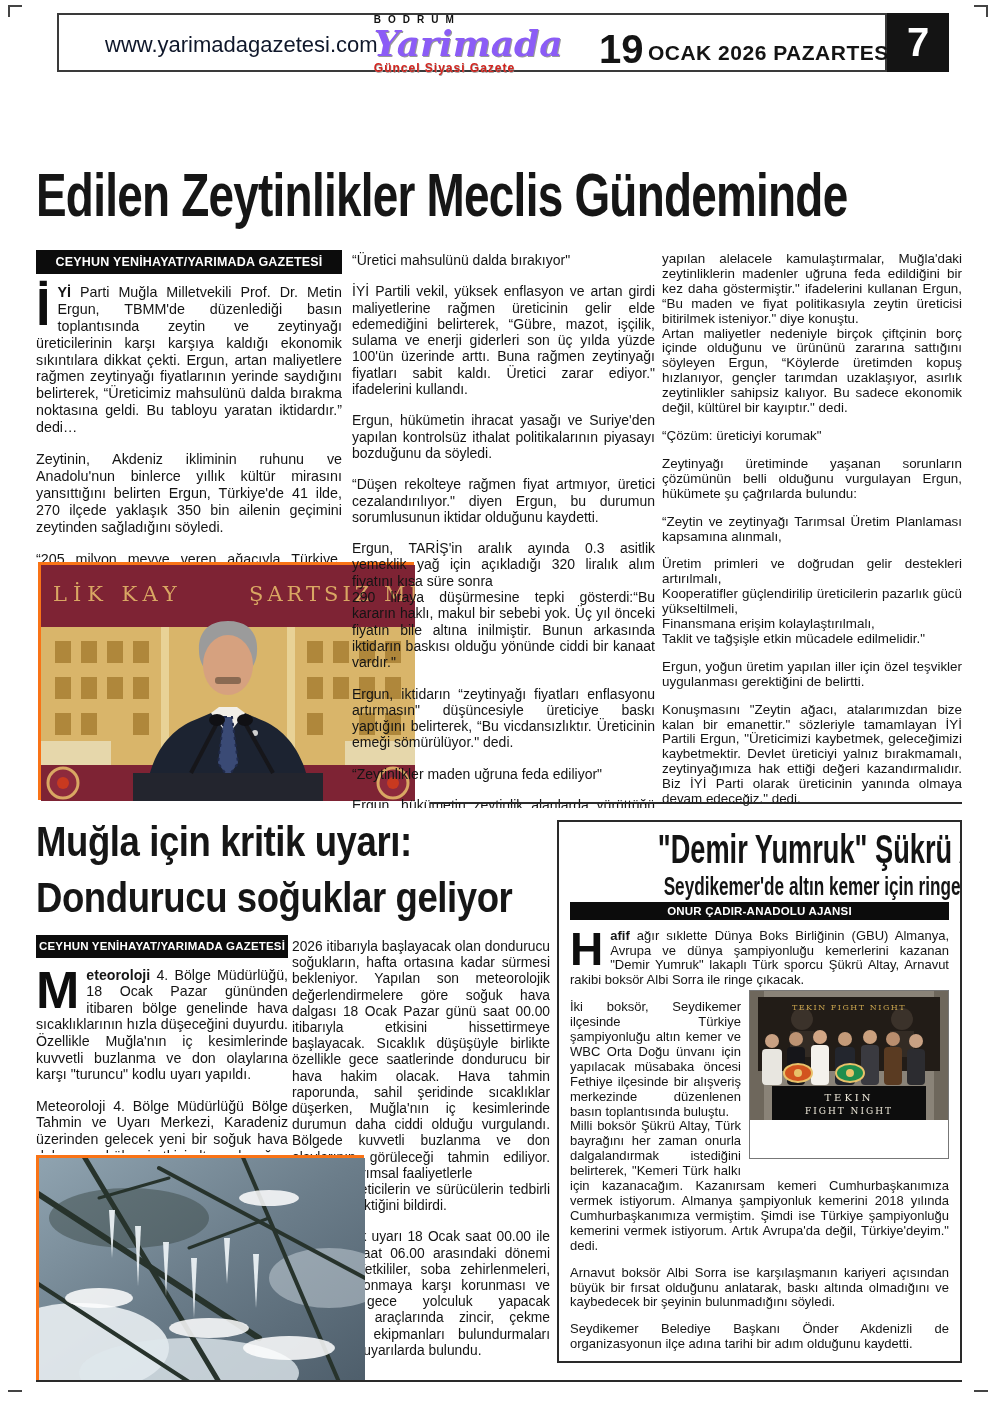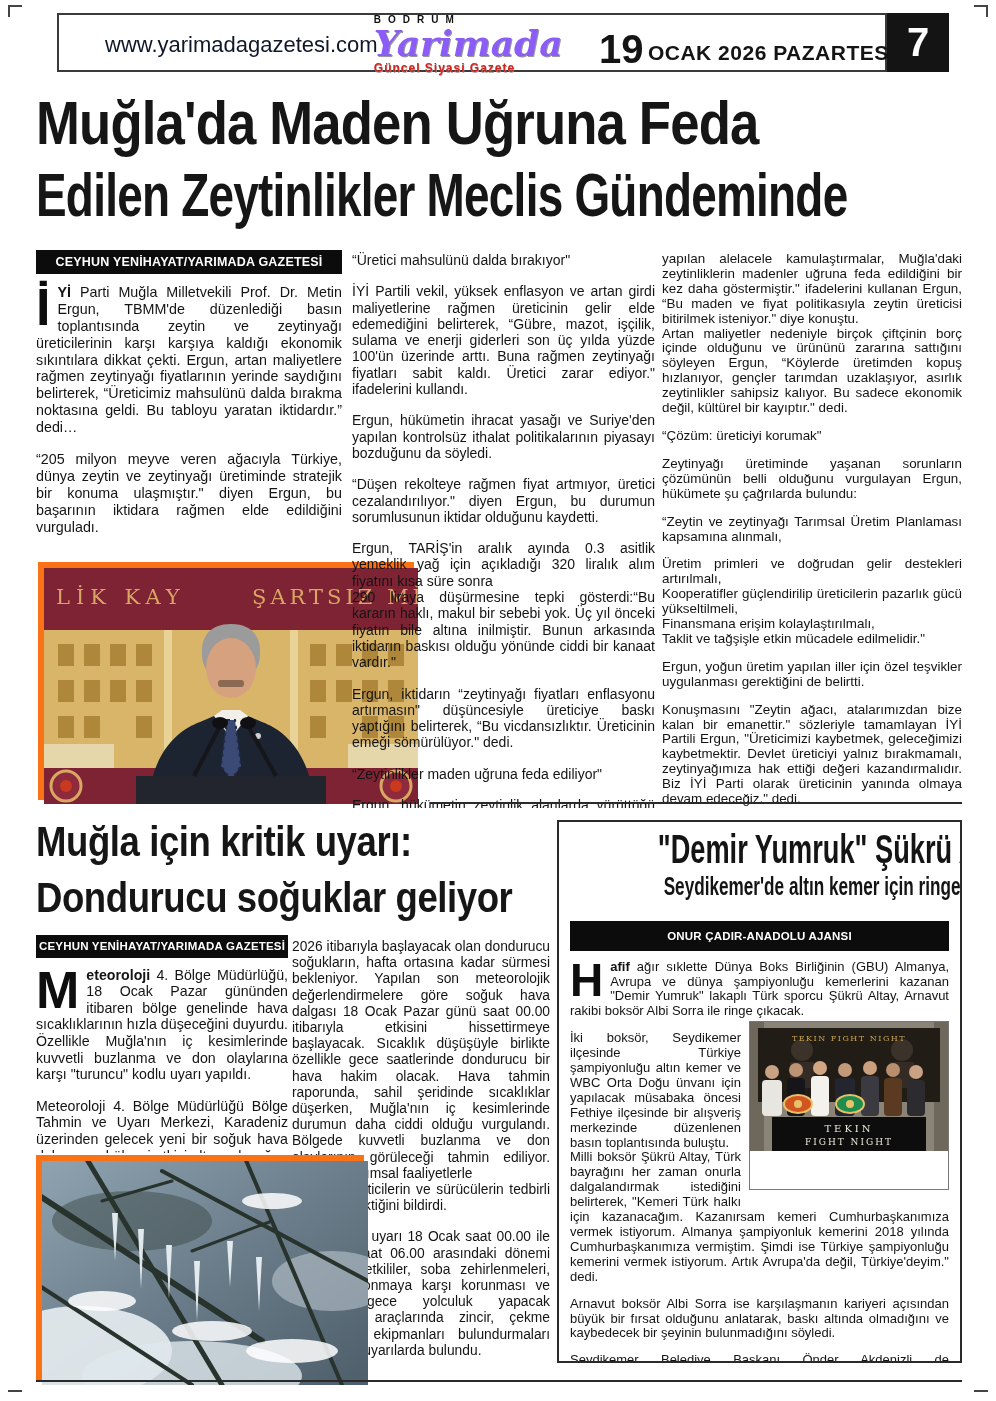--- a/index.html
+++ b/index.html
@@ -33,37 +33,37 @@
   .c1{left:36px;top:250px;width:306px;height:312px;font-size:14.3px;line-height:16.9px;}
   .c1 .bybar{margin-bottom:10px;}
   .c2{left:352px;top:252px;width:303px;height:556px;font-size:14px;line-height:16.3px;}
   .c3{left:662px;top:252px;width:300px;height:556px;font-size:13.4px;line-height:14.9px;}
   .gap{margin-top:15px !important;}
   .gap3{margin-top:13px !important;}
   .ind{margin-left:70px;}
   .prelines{white-space:pre-line;}
   .dropcap{float:left;font-weight:bold;font-size:52px;line-height:42px;padding:2px 7px 0 0;color:#0e0e0e;}
   
-  .photo{position:absolute;border:6px solid #f97316;box-sizing:border-box;}
+  .photo{position:absolute;border:3px solid #f97316;box-sizing:border-box;}
   .ph-ergun{left:38px;top:562px;width:376px;height:238px;}
   .ph-ice{left:36px;top:1155px;width:328px;height:226px;}
   .rule{position:absolute;background:#2a2a2a;}
   
   .a2colA{left:36px;top:935px;width:252px;height:218px;font-size:14.2px;line-height:16.6px;}
   .a2colA .bybar{font-size:11.5px;margin-bottom:9px;padding:3px 0;}
   .a2colB{left:292px;top:939px;width:258px;height:440px;font-size:13.8px;line-height:16.2px;}
   .indB{margin-left:80px;}
   
   .a3box{position:absolute;left:557px;top:820px;width:405px;height:543px;border:2px solid #2a2a2a;
          box-sizing:border-box;padding:6px 11px;overflow:hidden;}
   .a3h1{text-align:center;font-weight:bold;font-size:40px;line-height:1.05;white-space:nowrap;}
   .a3h1 .sqz{transform:scaleX(0.68);transform-origin:50% 50%;}
   .a3h2{text-align:center;font-weight:bold;font-size:26px;line-height:1.1;white-space:nowrap;margin-top:2px;}
   .a3h2 .sqz{transform:scaleX(0.66);transform-origin:50% 50%;}
-  .a3box .bybar{font-size:11.5px;margin-top:20px;padding:9px 0;}
+  .a3box .bybar{font-size:11.5px;margin-top:1px;padding:3px 0;}
   .a3body{margin-top:9px;text-align:justify;font-size:13px;line-height:14.9px;}
   .a3body p{margin:0;}
   .a3gap{margin-top:12px !important;}
   .a3drop{float:left;font-weight:bold;font-size:46px;line-height:38px;padding:1px 7px 0 0;}
   .a3photo{float:right;width:200px;height:169px;margin:2px 0 5px 8px;border:1px solid #777;box-sizing:border-box;}
 </style>
 </head>
 <body>
 
 <div class="page">
@@ -82,30 +82,28 @@
       <div class="logo-name">Yarimada</div>
       <div class="logo-sub">Güncel Siyasi Gazete</div>
     </div>
     <div class="mast-date">
       <span class="day">19</span>
       <span class="rest">OCAK 2026 PAZARTESİ</span>
     </div>
   </header>
   <div class="pageno">7</div>
 
-  <div class="hline hl-a1" style="left:36px;top:92px;">
-    <span class="sqz" style="transform:scaleX(0.85);">Muğla'da Maden Uğruna Feda</span>
-  </div>
   <div class="hline hl-a1" style="left:36px;top:164px;">
     <span class="sqz" style="transform:scaleX(0.74);">Edilen Zeytinlikler Meclis Gündeminde</span>
   </div>
 
   <div class="col c1">
     <div class="bybar">CEYHUN YENİHAYAT/YARIMADA GAZETESİ</div>
     <p><span class="dropcap">İ</span><b>Yİ</b><span> Parti Muğla Milletvekili Prof. Dr. Metin Ergun, TBMM'de düzenlediği basın toplantısında zeytin ve zeytinyağı üreticilerinin karşı karşıya kaldığı ekonomik sıkıntılara dikkat çekti. Ergun, artan maliyetlere rağmen zeytinyağı fiyatlarının yerinde saydığını belirterek, “Üreticimiz mahsulünü dalda bırakma noktasına geldi. Bu tabloyu yaratan iktidardır.” dedi…</span></p>
+    <p class="gap">Zeytinin, Akdeniz ikliminin ruhunu ve Anadolu'nun binlerce yıllık kültür mirasını yansıttığını belirten Ergun, Türkiye'de 41 ilde, 270 ilçede yaklaşık 350 bin ailenin geçimini zeytinden sağladığını söyledi.</p>
     <p class="gap">“205 milyon meyve veren ağacıyla Türkiye, dünya zeytin ve zeytinyağı üretiminde stratejik bir konuma ulaşmıştır." diyen Ergun, bu başarının iktidara rağmen elde edildiğini vurguladı.</p>
   </div>
 
   <div class="photo ph-ergun">
     <svg width="374" height="236" viewBox="0 0 374 236" xmlns="http://www.w3.org/2000/svg">
       <rect x="0" y="0" width="374" height="236" fill="#7e2334"></rect>
       <text x="12" y="36" font-family="DejaVu Serif, serif" font-size="21" letter-spacing="6" fill="#d9a763">LİK KAY</text>
       <text x="208" y="36" font-family="DejaVu Serif, serif" font-size="21" letter-spacing="4" fill="#d9a763">ŞARTSIZ MİLL</text>
 
       <rect x="0" y="62" width="374" height="138" fill="#d9b56a"></rect>

